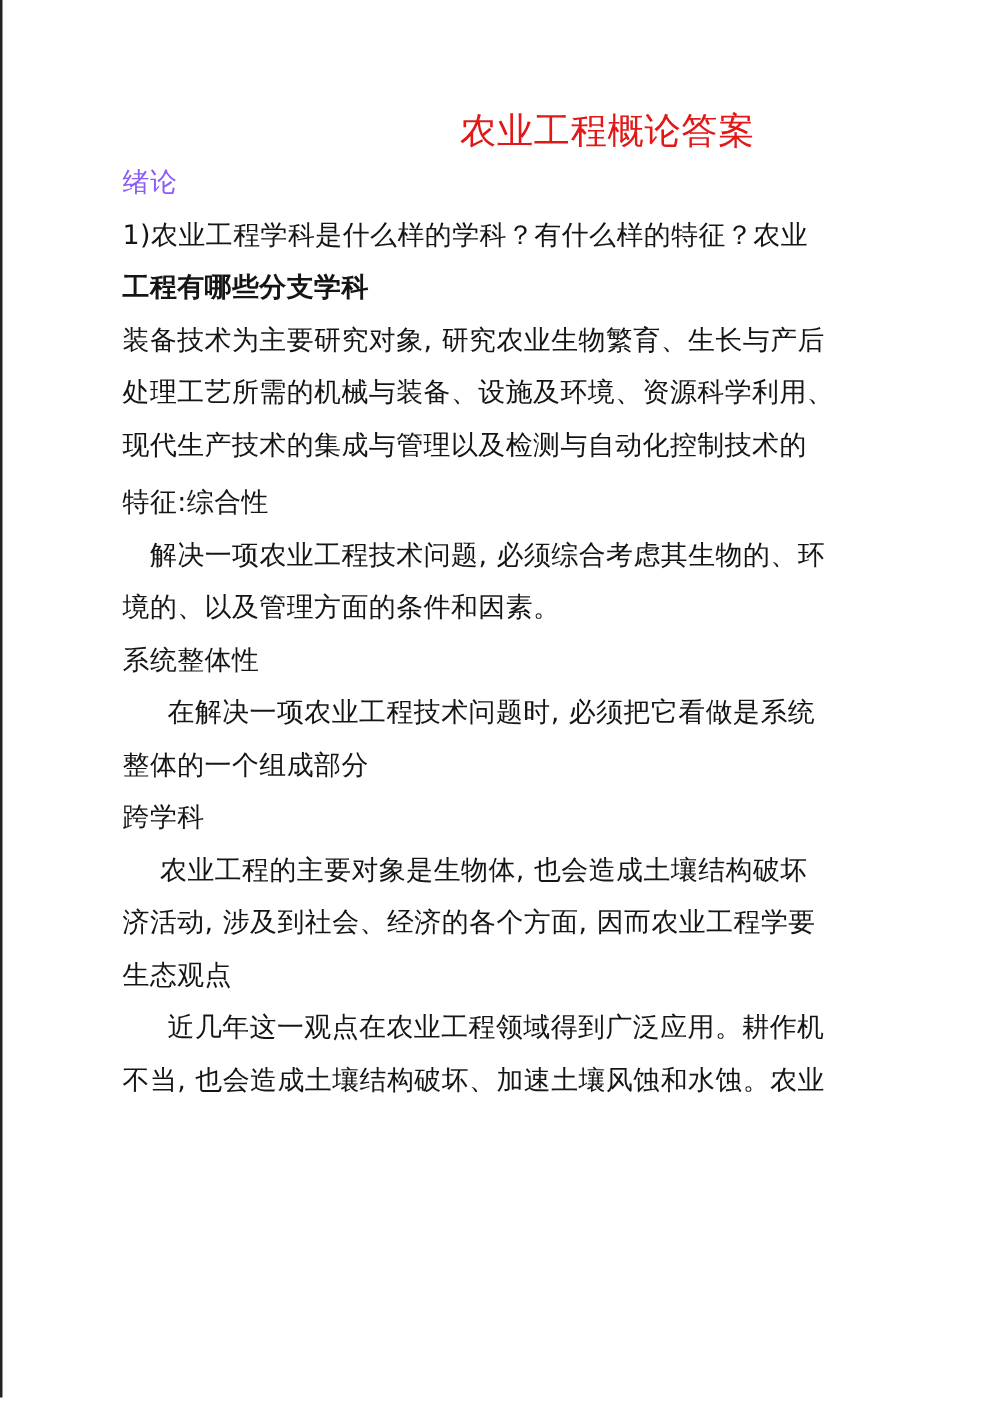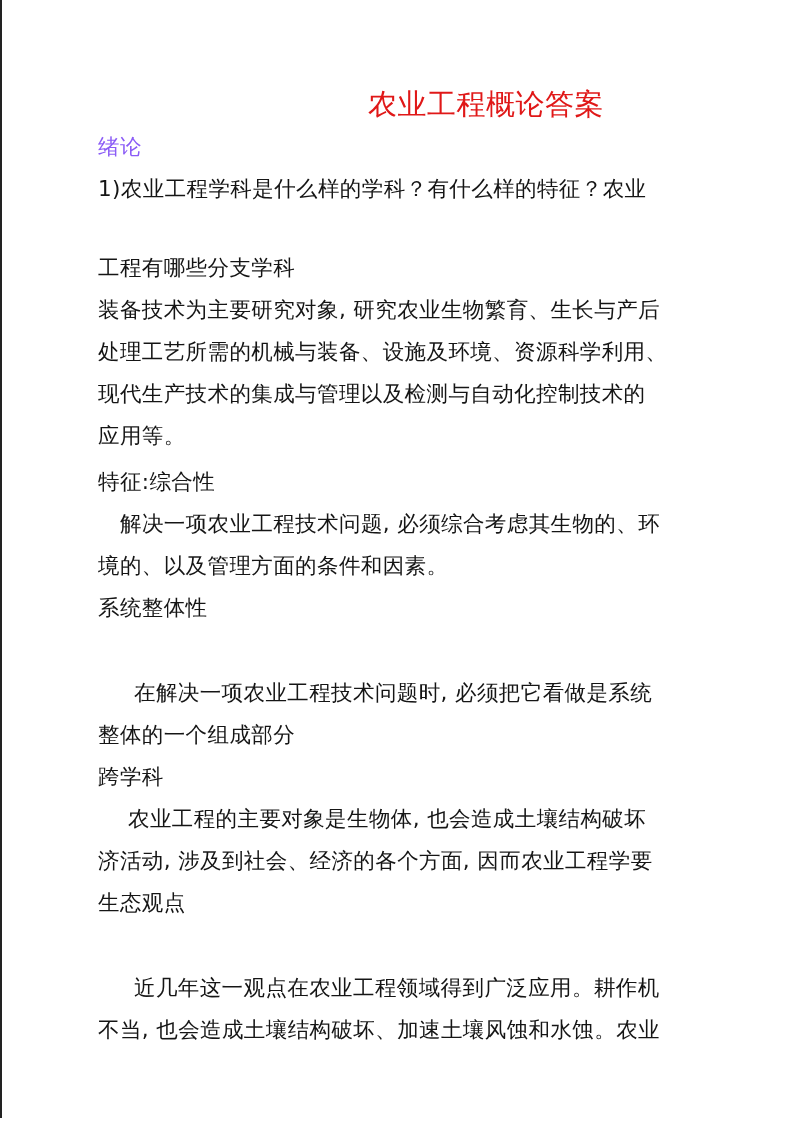--- a/index.html
+++ b/index.html
@@ -45,43 +45,41 @@
       line-height: 42px;
       font-size: 21.5px;
       white-space: nowrap;
       letter-spacing: 0.4px;
       color: #151515;
     }
     .line.heading-light {
       color: #8b5cf6;
     }
     .line.bold {
-      font-weight: normal;
-      margin-top: 37px;
+      font-weight: bold;
     }
     .indent1 { padding-left: 22px; }
-    .indent2 { padding-left: 36px; margin-top: 43px; }
+    .indent2 { padding-left: 36px; }
     .indent3 { padding-left: 30px; }
     .gap-small { height: 4px; }
   </style>
 </head>
 <body>
 
 <div class="page-border"></div>
 
 <div class="title">农业工程概论答案</div>
 
 <div class="content">
   <div class="line heading-light">绪论</div>
   <div class="line">1)农业工程学科是什么样的学科？有什么样的特征？农业</div>
   <div class="line bold">工程有哪些分支学科</div>
   <div class="line">装备技术为主要研究对象, 研究农业生物繁育、生长与产后</div>
   <div class="line">处理工艺所需的机械与装备、设施及环境、资源科学利用、</div>
   <div class="line">现代生产技术的集成与管理以及检测与自动化控制技术的</div>
-  <div class="line">应用等。</div>
   <div class="gap-small"></div>
   <div class="line">特征:综合性</div>
   <div class="line indent1">解决一项农业工程技术问题, 必须综合考虑其生物的、环</div>
   <div class="line">境的、以及管理方面的条件和因素。</div>
   <div class="line">系统整体性</div>
   <div class="line indent2">在解决一项农业工程技术问题时, 必须把它看做是系统</div>
   <div class="line">整体的一个组成部分</div>
   <div class="line">跨学科</div>
   <div class="line indent3">农业工程的主要对象是生物体, 也会造成土壤结构破坏</div>
   <div class="line">济活动, 涉及到社会、经济的各个方面, 因而农业工程学要</div>

